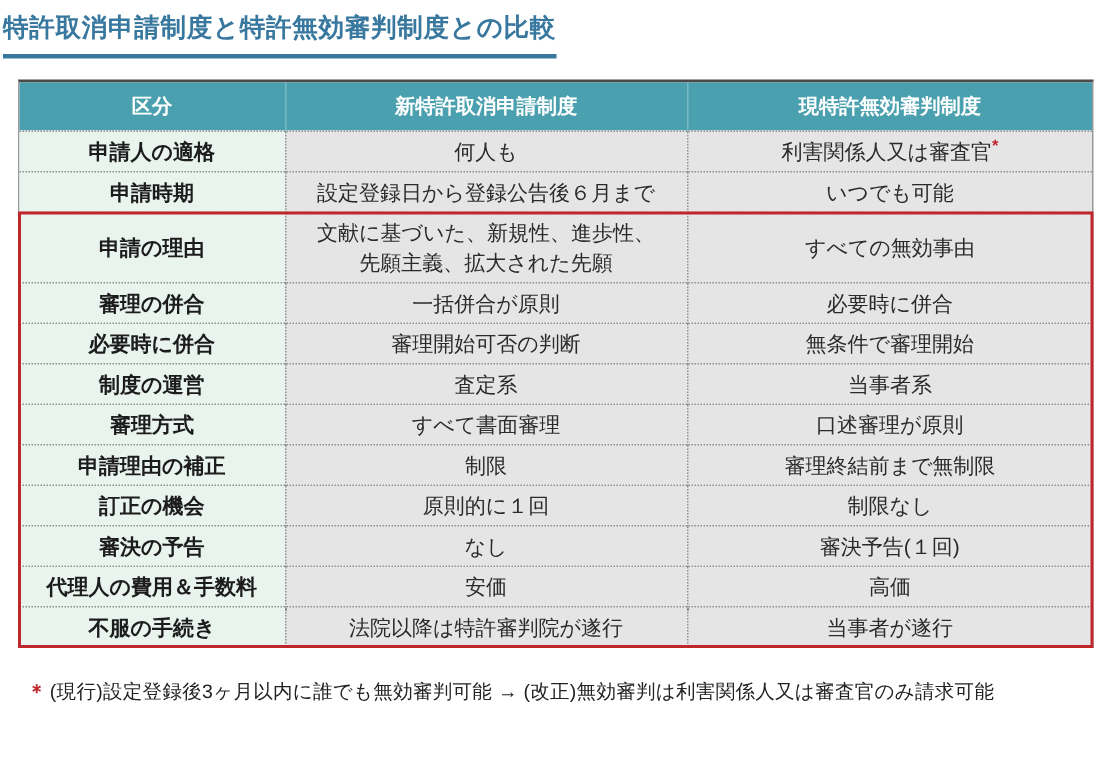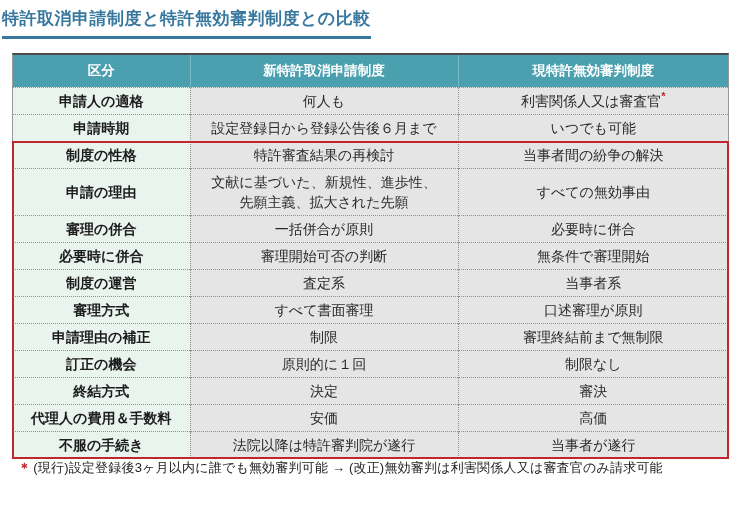--- a/index.html
+++ b/index.html
@@ -79,21 +79,21 @@
 
   .red-box {
     position: absolute;
     left: -1px; right: -1px; bottom: -1px;
     top: 86px;
     border: 2px solid var(--highlight-red, #c0272d);
     pointer-events: none;
   }
 
   .footnote {
-    margin: 0 0 0 18px;
+    margin: 20px 0 0 18px;
     font-size: 13px;
     color: #222222;
     letter-spacing: 0.2px;
   }
   .fn-marker {
     color: var(--highlight-red, #c0272d);
     font-weight: bold;
     margin-right: 2px;
   }
 </style>
@@ -123,25 +123,20 @@
             <th class="rowlabel">申請人の適格</th>
             <td>何人も</td>
             <td>利害関係人又は審査官<sup class="red-ast">*</sup></td>
           </tr>
           <tr>
             <th class="rowlabel">申請時期</th>
             <td>設定登録日から登録公告後６月まで</td>
             <td>いつでも可能</td>
           </tr>
           <tr>
-            <th class="rowlabel">制度の性格</th>
-            <td>特許審査結果の再検討</td>
-            <td>当事者間の紛争の解決</td>
-          </tr>
-          <tr>
             <th class="rowlabel">申請の理由</th>
             <td>文献に基づいた、新規性、進歩性、
 先願主義、拡大された先願</td>
             <td>すべての無効事由</td>
           </tr>
           <tr>
             <th class="rowlabel">審理の併合</th>
             <td>一括併合が原則</td>
             <td>必要時に併合</td>
           </tr>
@@ -164,23 +159,23 @@
             <th class="rowlabel">申請理由の補正</th>
             <td>制限</td>
             <td>審理終結前まで無制限</td>
           </tr>
           <tr>
             <th class="rowlabel">訂正の機会</th>
             <td>原則的に１回</td>
             <td>制限なし</td>
           </tr>
           <tr>
-            <th class="rowlabel">終結方式</th>
-            <td>決定</td>
-            <td>審決</td>
+            <th class="rowlabel">審決の予告</th>
+            <td>なし</td>
+            <td>審決予告(１回)</td>
           </tr>
           <tr>
             <th class="rowlabel">代理人の費用＆手数料</th>
             <td>安価</td>
             <td>高価</td>
           </tr>
           <tr>
             <th class="rowlabel">不服の手続き</th>
             <td>法院以降は特許審判院が遂行</td>
             <td>当事者が遂行</td>

